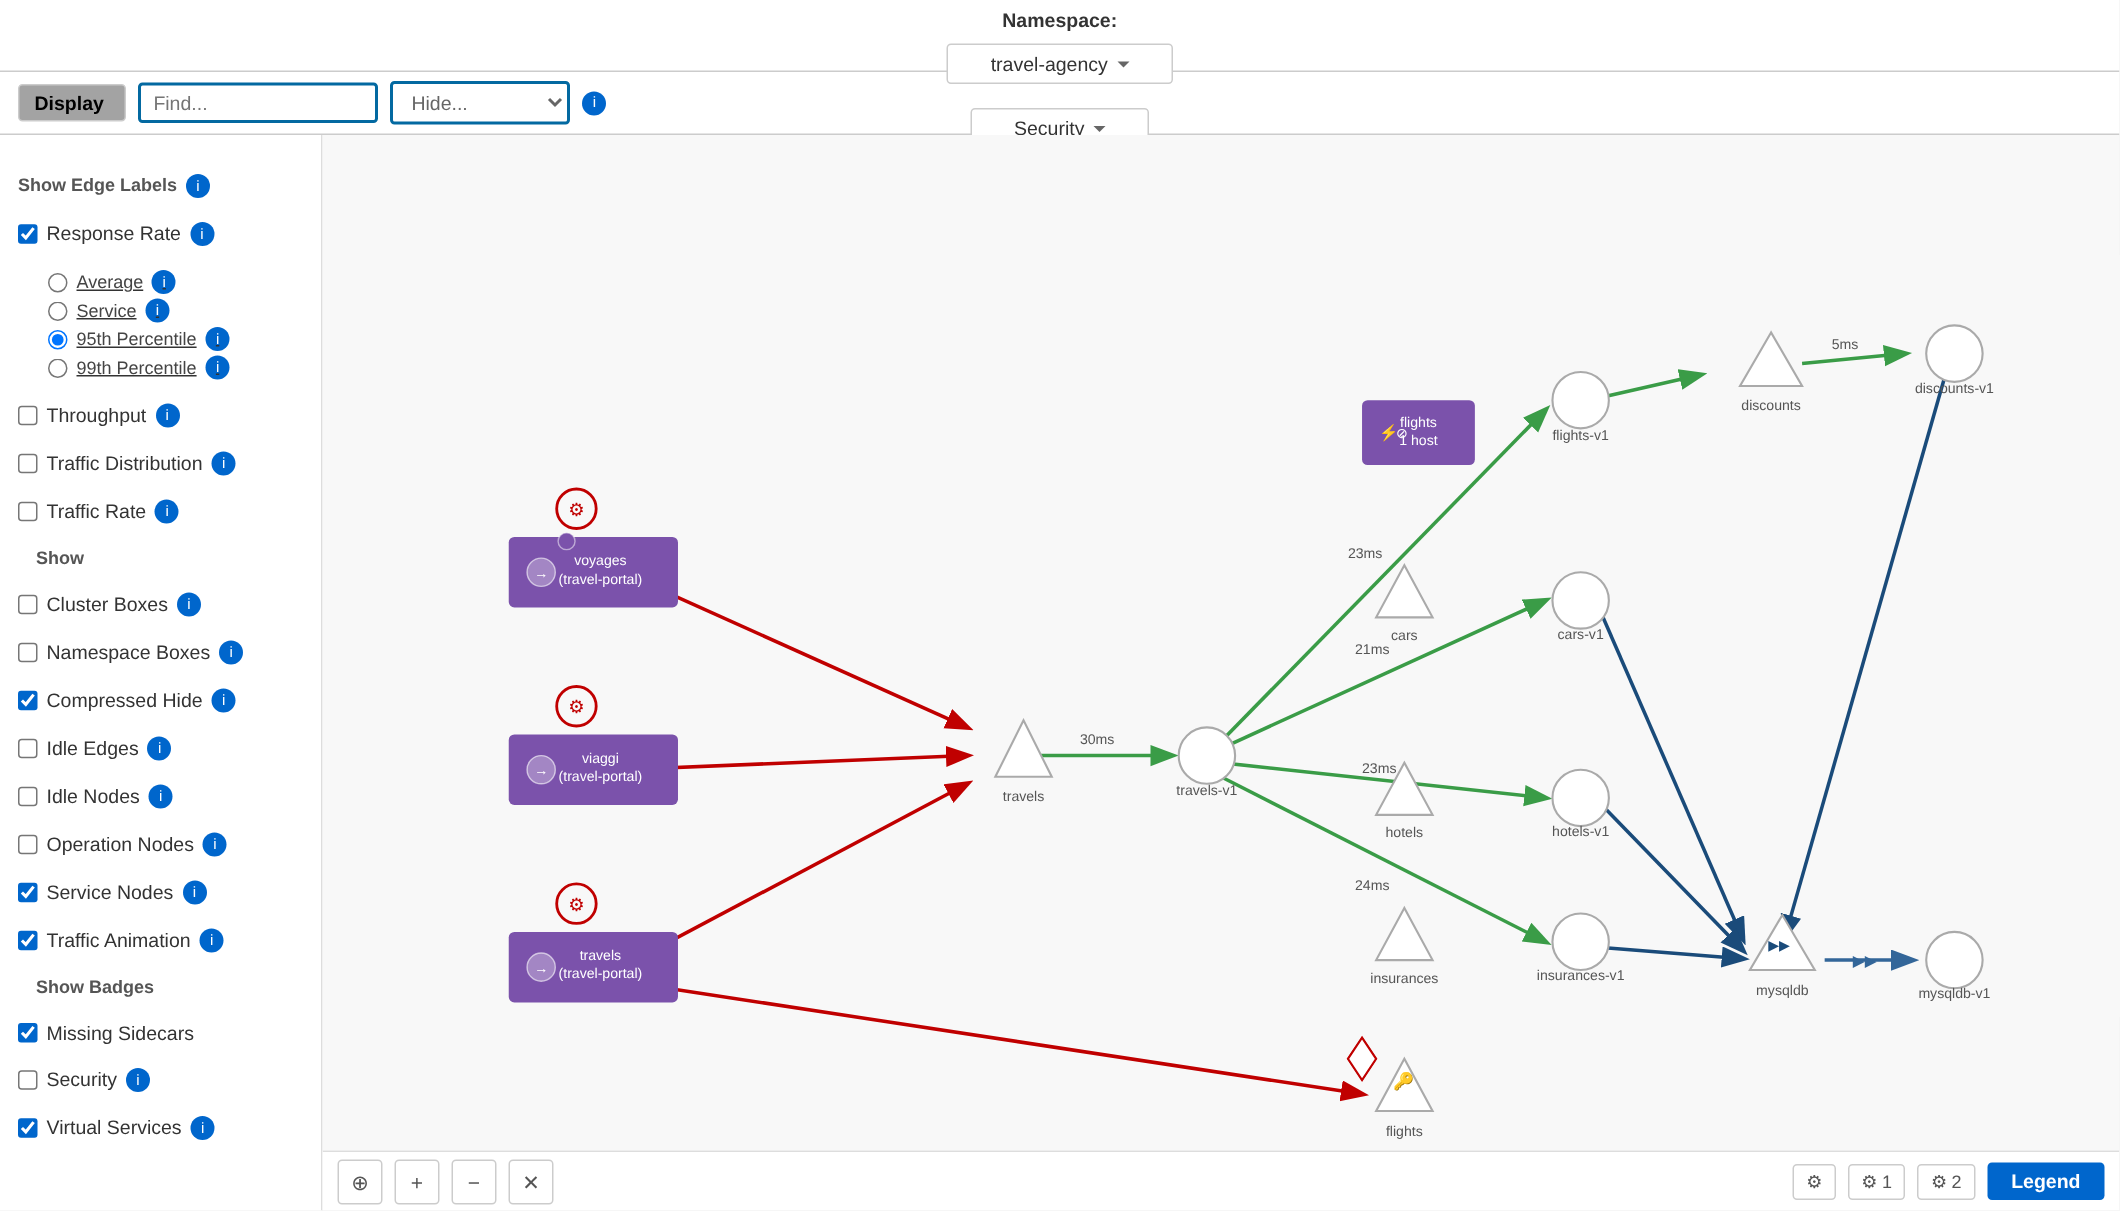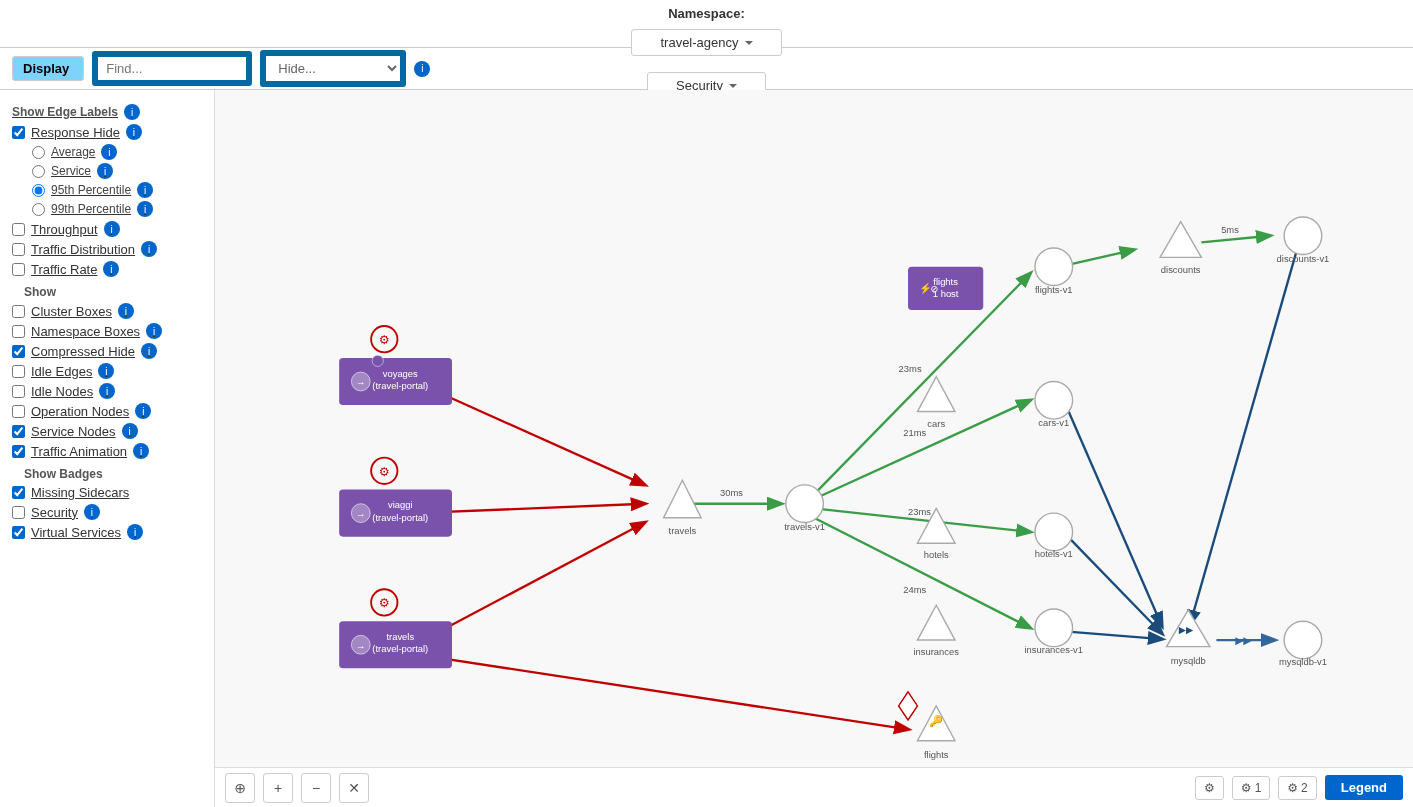--- a/index.html
+++ b/index.html
@@ -58,38 +58,38 @@
       height: 42px;
     }
 
     .display-btn {
       display: flex;
       align-items: center;
       gap: 4px;
       padding: 4px 10px;
       border: 1px solid #ccc;
       border-radius: 3px;
-      background: #7dd3fc;
+      background: #a3a3a3;
       cursor: pointer;
       font-size: 13px;
       font-weight: 600;
     }
 
     .find-input, .hide-select {
       padding: 4px 8px;
-      border: 6px solid #0369a1;
+      border: 2px solid #0369a1;
       border-radius: 3px;
       font-size: 13px;
       color: #666;
       background: #fff;
       cursor: pointer;
     }
 
     .find-input { width: 160px; }
-    .hide-select { width: 146px; }
+    .hide-select { width: 120px; }
 
     .info-icon {
       display: inline-flex;
       align-items: center;
       justify-content: center;
       width: 16px; height: 16px;
       border-radius: 50%;
       background: #0066cc;
       color: #fff;
       font-size: 10px;
@@ -113,25 +113,23 @@
 
     .sidebar-section-title {
       font-weight: 600;
       font-size: 12px;
       color: #555;
       margin: 8px 12px 4px;
     }
 
     .sidebar-item {
       display: flex;
-      align-items: center;
       gap: 6px;
-      margin: 4px 0;
+      margin: 16px 0;
       font-size: 13px;
-      text-decoration: underline;
     }
 
     .sidebar-item input[type="checkbox"] {
       cursor: pointer;
       accent-color: #0066cc;
     }
 
     .radio-group {
       margin-left: 20px;
       text-decoration: underline;
@@ -247,21 +245,21 @@
 
   <div class="sidebar">
 
     <div class="sidebar-item">
       <span style="font-weight:600;font-size:12px;color:#555;">Show Edge Labels</span>
       <span class="info-icon">i</span>
     </div>
 
     <div class="sidebar-item">
       <input type="checkbox" checked="" style="">
-      <span>Response Hide</span>
+      <span>Response Rate</span>
       <span class="info-icon">i</span>
     </div>
 
     <div class="radio-group">
       <div class="radio-item">
         <input type="radio" name="rt" style="">
         <span>Average</span>
         <span class="info-icon">i</span>
       </div>
       <div class="radio-item">

